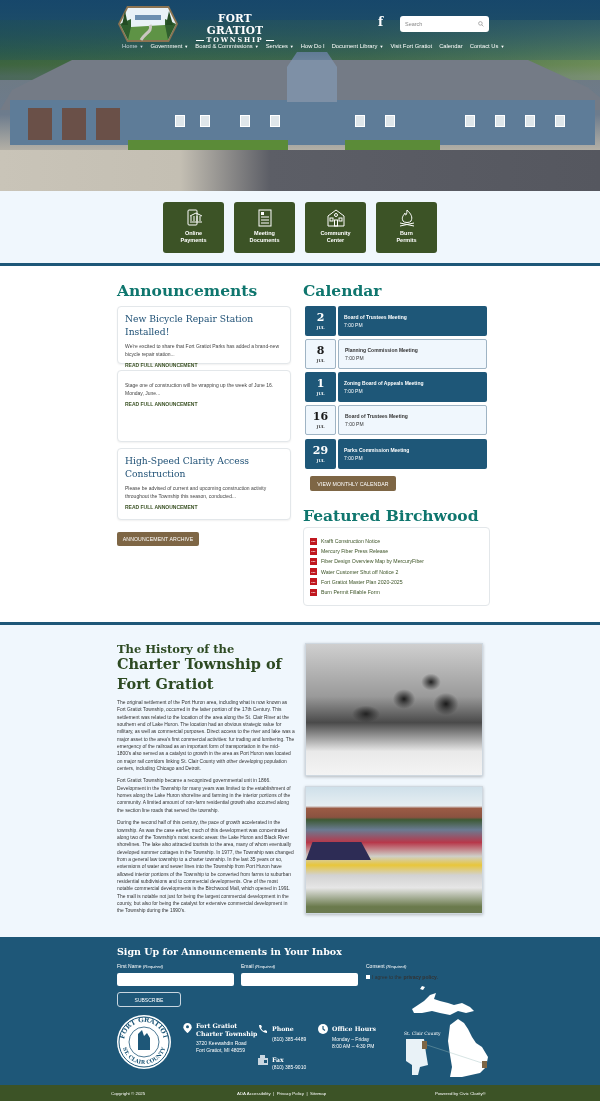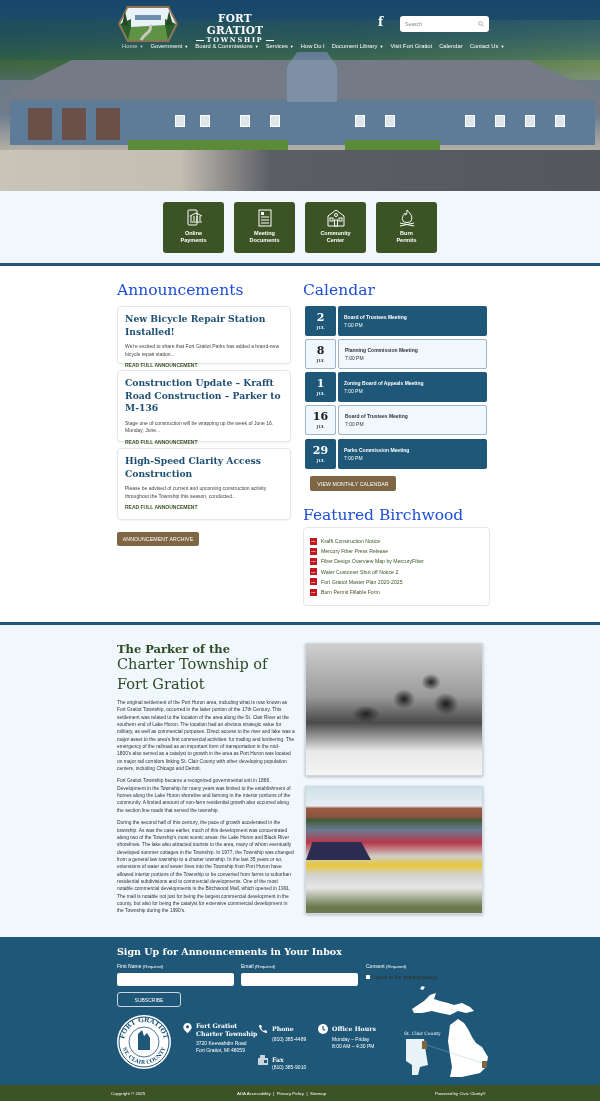--- a/index.html
+++ b/index.html
@@ -33,24 +33,24 @@
 .nav .car{font-size:4px}
 
 
 .quick{position:absolute;left:0;top:191px;width:600px;height:72px;background:#f0f7fd}
 .qbtn{position:absolute;top:11px;width:61px;height:51px;background:#3c5326;border-radius:3px;color:#fff;display:flex;flex-direction:column;align-items:center;padding-top:6px}
 .qbtn .ic{width:20px;height:20px;margin-bottom:2px}
 .qbtn .lbl{font-size:5.5px;text-align:center;line-height:6.5px;font-weight:bold}
 .bar1{position:absolute;left:0;top:263px;width:600px;height:3px;background:#1e5778}
 
 
-.h2{font-size:15.5px;font-weight:normal;color:#1d4ed8}
+.h2{font-size:15.5px;font-weight:bold;color:#0f766e}
 .ann-title{position:absolute;left:117px;top:281px}
 .ann-card{position:absolute;left:117px;width:174px;background:#fff;border:1px solid #e3e7ea;border-radius:4px;box-shadow:0 1px 2px rgba(0,0,0,.06);padding:6px 7px}
-.ann-card h3{font-size:9.2px;color:#1d4f74;font-weight:bold;line-height:12.5px}
+.ann-card h3{font-size:9.2px;color:#1d4f74;font-weight:normal;line-height:12.5px}
 .ann-card p{font-size:5px;line-height:7.5px;color:#444;margin-top:5px}
 .ann-card a{display:block;font-size:5px;font-weight:bold;color:#3c5326;margin-top:4px;text-decoration:none}
 .btn-brown{position:absolute;background:#7e6645;color:#fff;font-size:5.2px;border-radius:2px;display:flex;align-items:center;justify-content:center;letter-spacing:.1px}
 
 .cal-title{position:absolute;left:303px;top:281px}
 .cal-row{position:absolute;left:305px;width:182px;height:30px;display:flex;gap:2px}
 .cal-date{width:31px;height:30px;border-radius:2px;display:flex;flex-direction:column;align-items:center;justify-content:center}
 .cal-date .d{font-size:11px;font-weight:bold;line-height:11px}
 .cal-date .m{font-size:3.8px;font-weight:bold;margin-top:2px}
 .cal-info{flex:1;border-radius:2px;padding:0 6px;display:flex;flex-direction:column;justify-content:center}
@@ -61,21 +61,21 @@
 .light .cal-date .d{color:#1a1a1a}
 
 .doc-title{position:absolute;left:303px;top:506px}
 .doc-card{position:absolute;left:303px;top:527px;width:187px;height:79px;background:#fff;border:1px solid #e3e7ea;border-radius:4px;padding:8px 6px}
 .doc{display:flex;align-items:center;gap:4px;height:10.2px;font-size:5.2px;color:#3c5326}
 .pdf{width:7px;height:7px;background:#c0161e;color:#fff;font-size:2.2px;display:flex;align-items:center;justify-content:center;font-weight:bold}
 
 .bar2{position:absolute;left:0;top:622px;width:600px;height:3px;background:#1e5778}
 .hist{position:absolute;left:0;top:625px;width:600px;height:312px;background:#f0f7fd}
 .hist-h1{position:absolute;left:117px;top:642px;font-size:11.5px;color:#2d4a22;font-weight:bold}
-.hist-h2{position:absolute;left:117px;top:654px;width:180px;font-size:14.5px;color:#2d4a22;font-weight:normal;line-height:20px}
+.hist-h2{position:absolute;left:117px;top:654px;width:180px;font-size:14.5px;color:#2d4a22;font-weight:bold;line-height:20px}
 .hist-body{position:absolute;left:117px;top:699px;width:178px;font-size:4.9px;line-height:7.35px;color:#333}
 .hist-body p{margin-bottom:5px}
 .photo{position:absolute;left:305px;width:178px;border:1px solid #cfd8e0;box-shadow:0 1px 3px rgba(0,0,0,.25)}
 .photo1{top:643px;height:133px;background:
  radial-gradient(ellipse 20px 12px at 60px 70px,#222,transparent 70%),
  radial-gradient(ellipse 16px 14px at 98px 55px,#1c1c1c,transparent 70%),
  radial-gradient(ellipse 14px 12px at 125px 38px,#222,transparent 70%),
  radial-gradient(ellipse 18px 16px at 140px 60px,#1a1a1a,transparent 70%),
  linear-gradient(180deg,#cfcfcf 0%,#9a9a9a 40%,#4a4a4a 60%,#e9e9e9 82%,#f4f4f4 100%)}
 .photo2{top:786px;height:128px;background:
@@ -235,21 +235,20 @@
 <div class="bar1"></div>
 
 <div class="ann-title h2 serif">Announcements</div>
 
 <div class="ann-card" style="top:306px;height:58px">
   <h3 class="serif">New Bicycle Repair Station Installed!</h3>
   <p>We're excited to share that Fort Gratiot Parks has added a brand-new bicycle repair station...</p>
   <a>READ FULL ANNOUNCEMENT</a>
 </div>
 <div class="ann-card" style="top:370px;height:72px">
-  <h3 class="serif">Construction Update – Krafft Road Construction – Parker to M-136</h3>
   <p>Stage one of construction will be wrapping up the week of June 16. Monday, June...</p>
   <a>READ FULL ANNOUNCEMENT</a>
 </div>
 <div class="ann-card" style="top:448px;height:72px">
   <h3 class="serif">High-Speed Clarity Access Construction</h3>
   <p>Please be advised of current and upcoming construction activity throughout the Township this season, conducted...</p>
   <a>READ FULL ANNOUNCEMENT</a>
 </div>
 <div class="btn-brown" style="left:117px;top:532px;width:82px;height:14px">ANNOUNCEMENT ARCHIVE</div>
 
@@ -331,21 +330,21 @@
     </div>
   <div class="doc">
       <span class="pdf">PDF</span>
       <span>Burn Permit Fillable Form</span>
     </div>
 </div>
 
 <div class="bar2"></div>
 
 <div class="hist"></div>
-<div class="hist-h1 serif">The Parker of the</div>
+<div class="hist-h1 serif">The History of the</div>
 <div class="hist-h2 serif">Charter Township of Fort Gratiot</div>
 <div class="hist-body">
   <p>The original settlement of the Port Huron area, including what is now known as Fort Gratiot Township, occurred in the latter portion of the 17th Century. This settlement was related to the location of the area along the St. Clair River at the southern end of Lake Huron. The location had an obvious strategic value for military, as well as commercial purposes. Direct access to the river and lake was a major asset to the area's first commercial activities: fur trading and lumbering. The emergency of the railroad as an important form of transportation in the mid- 1800's also served as a catalyst to growth in the area as Port Huron was located on major rail corridors linking St. Clair County with other developing population centers, including Chicago and Detroit.</p>
   <p>Fort Gratiot Township became a recognized governmental unit in 1866. Development in the Township for many years was limited to the establishment of homes along the Lake Huron shoreline and farming in the interior portions of the community. A limited amount of non-farm residential growth also occurred along the section line roads that served the township.</p>
   <p>During the second half of this century, the pace of growth accelerated in the township. As was the case earlier, much of this development was concentrated along two of the Township's most scenic areas: the Lake Huron and Black River shorelines. The lake also attracted tourists to the area, many of whom eventually developed summer cottages in the Township. In 1977, the Township was changed from a general law township to a charter township.  In the last 35 years or so, extensions of water and sewer lines into the Township from Port Huron have allowed interior portions of the Township to be converted from farms to suburban residential subdivisions and to commercial developments. One of the most notable commercial developments is the Birchwood Mall, which opened in 1991.  The mall is notable not just for being the largest commercial development in the county, but also for being the catalyst for extensive commercial development in the Township during the 1990's.</p>
 </div>
 <div class="photo photo1"></div>
 <div class="photo photo2">
     <div class="tent"></div>
   </div>

